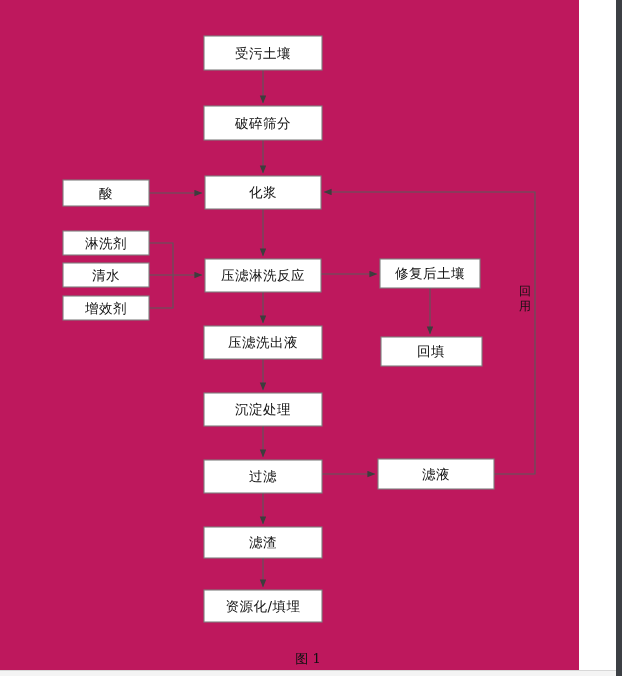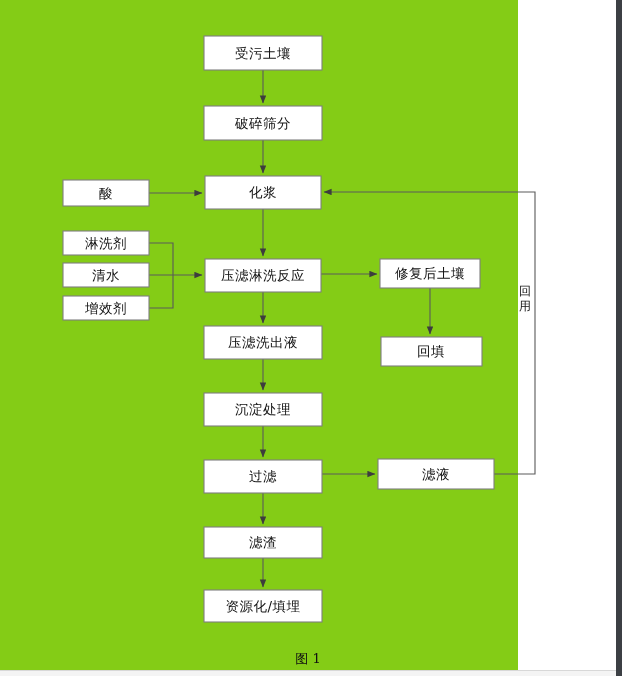--- a/index.html
+++ b/index.html
@@ -11,23 +11,23 @@
     width: 622px;
     height: 676px;
     position: relative;
     font-family: "DejaVu Sans", "Liberation Sans", sans-serif;
     overflow: hidden;
   }
   #page {
     position: absolute;
     left: 0;
     top: 0;
-    width: 518px;
-    height: 676px;
-    background: #84cc16;
+    width: 579px;
+    height: 676px;
+    background: #be185d;
   }
   
   #page-right-edge {
     position: absolute;
     top: 0;
     left: 616px;
     width: 6px;
     height: 676px;
     background: #3c3f44;
   }

